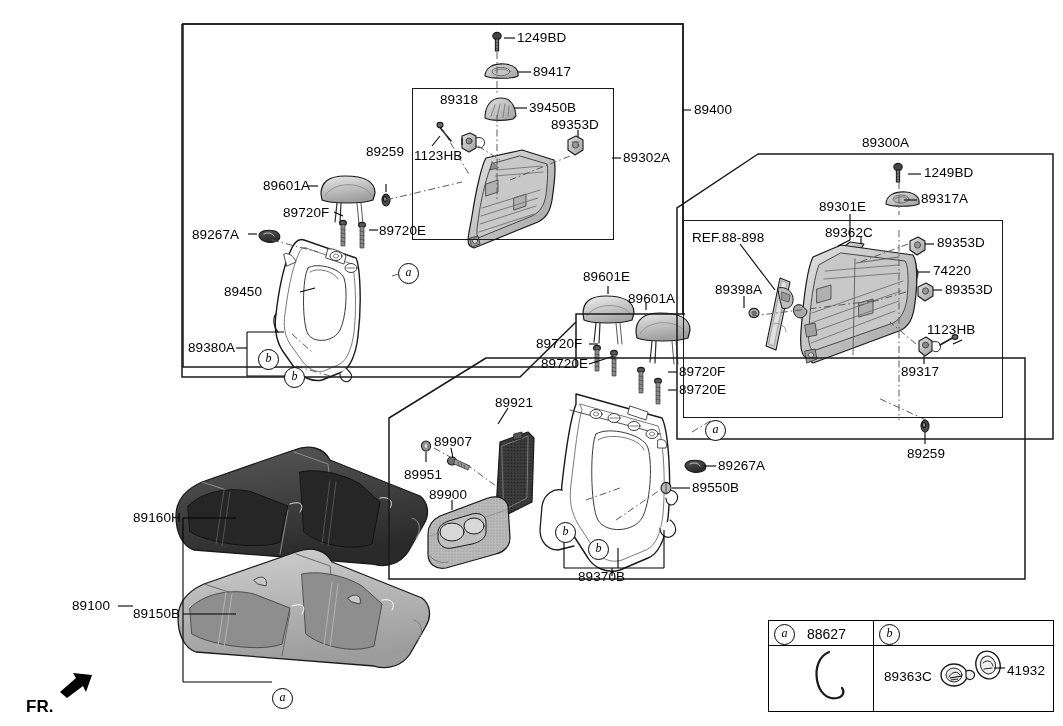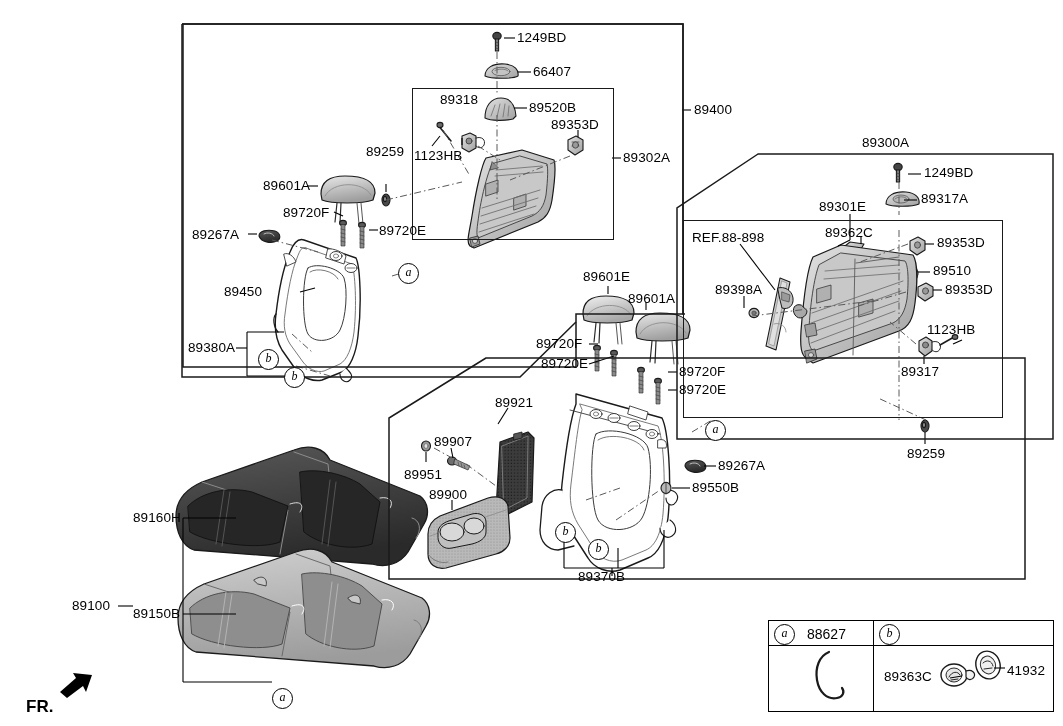--- a/index.html
+++ b/index.html
@@ -559,22 +559,22 @@
 
   <div class="box" style="left:683px;top:220px;width:320px;height:198px;"></div>
 
   <div class="polybox" style="left:388px;top:356px;">
     <svg width="640" height="226">
       <path d="M98 2 L1 62 L1 223 L637 223 L637 2 Z" fill="none" stroke="#1a1a1a" stroke-width="1.5"></path>
     </svg>
   </div>
 
   <div class="lbl" style="left:517px;top:31px;">1249BD</div>
-  <div class="lbl" style="left:533px;top:65px;">66407</div>
-  <div class="lbl" style="left:529px;top:101px;">89520B</div>
+  <div class="lbl" style="left:533px;top:65px;">89417</div>
+  <div class="lbl" style="left:529px;top:101px;">39450B</div>
   <div class="lbl" style="left:440px;top:93px;">89318</div>
   <div class="lbl" style="left:414px;top:149px;">1123HB</div>
   <div class="lbl" style="left:551px;top:118px;">89353D</div>
   <div class="lbl" style="left:694px;top:103px;">89400</div>
   <div class="lbl" style="left:623px;top:151px;">89302A</div>
   <div class="lbl" style="left:366px;top:145px;">89259</div>
   <div class="lbl" style="left:263px;top:179px;">89601A</div>
   <div class="lbl" style="left:283px;top:206px;">89720F</div>
   <div class="lbl" style="left:379px;top:224px;">89720E</div>
   <div class="lbl" style="left:192px;top:228px;">89267A</div>
@@ -584,21 +584,21 @@
   <div class="badge" style="left:398px;top:263px;">a</div>
   <div class="badge" style="left:258px;top:349px;">b</div>
   <div class="badge" style="left:284px;top:367px;">b</div>
 
   <div class="lbl" style="left:862px;top:136px;">89300A</div>
   <div class="lbl" style="left:924px;top:166px;">1249BD</div>
   <div class="lbl" style="left:921px;top:192px;">89317A</div>
   <div class="lbl" style="left:819px;top:200px;">89301E</div>
   <div class="lbl" style="left:825px;top:226px;">89362C</div>
   <div class="lbl" style="left:937px;top:236px;">89353D</div>
-  <div class="lbl" style="left:933px;top:264px;">89510</div>
+  <div class="lbl" style="left:933px;top:264px;">74220</div>
   <div class="lbl" style="left:945px;top:283px;">89353D</div>
   <div class="lbl ref" style="left:692px;top:231px;">REF.88-898</div>
   <div class="lbl" style="left:715px;top:283px;">89398A</div>
   <div class="lbl" style="left:927px;top:323px;">1123HB</div>
   <div class="lbl" style="left:901px;top:365px;">89317</div>
   <div class="lbl" style="left:907px;top:447px;">89259</div>
 
   <div class="lbl" style="left:583px;top:270px;">89601E</div>
   <div class="lbl" style="left:628px;top:292px;">89601A</div>
   <div class="lbl" style="left:536px;top:337px;">89720F</div>

